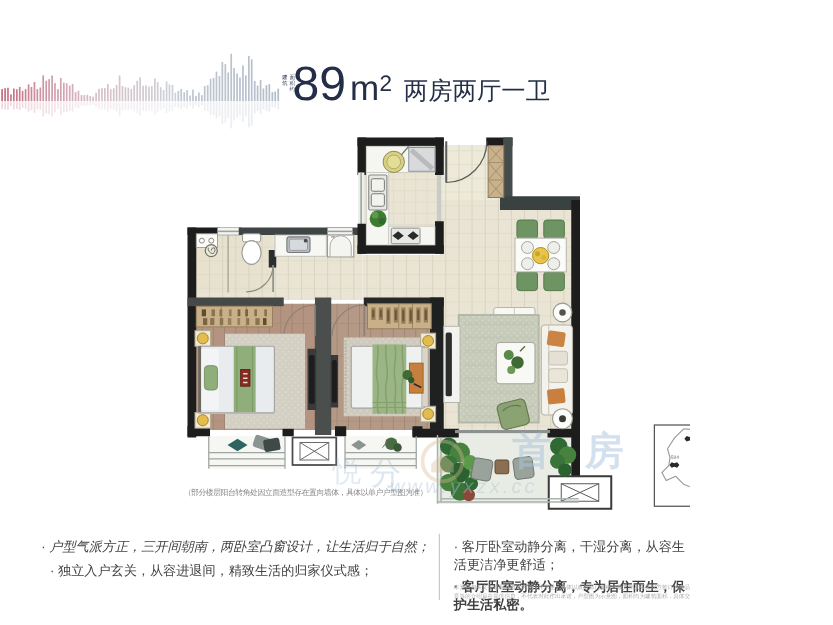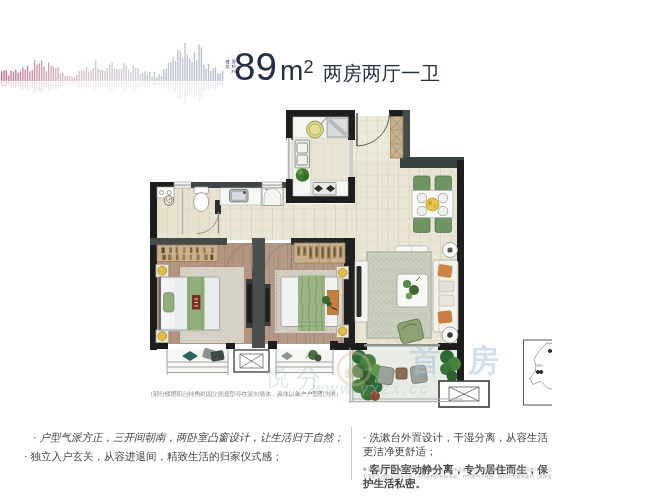--- a/index.html
+++ b/index.html
@@ -668,21 +668,21 @@
 <path d="M580 392l1.8 -2.2l2.2 0.9l2.2 -0.9l1.8 2.2l-1.8 2.2l-2.2 -0.9l-2.2 0.9z" fill="#ffffff" stroke="#8a8a8a" stroke-width="0.7"></path>
 <path d="M590 394l1.8 -2.2l2.2 0.9l2.2 -0.9l1.8 2.2l-1.8 2.2l-2.2 -0.9l-2.2 0.9z" fill="#ffffff" stroke="#8a8a8a" stroke-width="0.7"></path>
 <text x="588" y="388" font-size="4" fill="#777777" text-anchor="middle">52#</text>
 </g>
 </svg>
 
 <div style="position:absolute;left:351px;top:427px;width:1px;height:53px;background:#c9c9c9;"></div>
 
 <div style="position:absolute;left:33px;top:431px;font-size:10.5px;color:#3f3f3f;letter-spacing:0;font-style:italic;">· 户型气派方正，三开间朝南，两卧室凸窗设计，让生活归于自然；</div>
 
-<div style="position:absolute;left:24px;top:449.5px;font-size:10.5px;color:#3f3f3f;letter-spacing:0;">· 独立入户玄关，从容进退间，精致生活的归家仪式感；</div>
-
-
-<div style="position:absolute;left:363px;top:431px;font-size:10.5px;color:#3f3f3f;letter-spacing:0;">· 洗漱台外置设计，干湿分离，从容生活更洁净更舒适；</div>
+<div style="position:absolute;left:40px;top:449.5px;font-size:10.5px;color:#3f3f3f;letter-spacing:0;">· 独立入户玄关，从容进退间，精致生活的归家仪式感；</div>
+
+
+<div style="position:absolute;left:363px;top:431px;font-size:10.5px;color:#3f3f3f;letter-spacing:0;">· 客厅卧室动静分离，干湿分离，从容生活更洁净更舒适；</div>
 
 <div style="position:absolute;left:363px;top:463px;font-size:10.5px;color:#3f3f3f;letter-spacing:0;font-weight:bold;">· 客厅卧室动静分离，专为居住而生，保护生活私密。</div>
 
 <div style="position:absolute;left:363px;top:467px;width:296px;font-size:4.5px;color:#ababab;line-height:6.5px;">本资料相关文字说明及图片内容仅作示意，具体以政府部门最终审批文件及买卖双方签订的商品房买卖合同约定为准。本资料对项目周边环境交通教育等的介绍旨在提供信息，不代表对此作出承诺，户型图为示意图，面积均为建筑面积，具体交付标准详见合同约定。</div>
 </div>
 
 </body></html>

